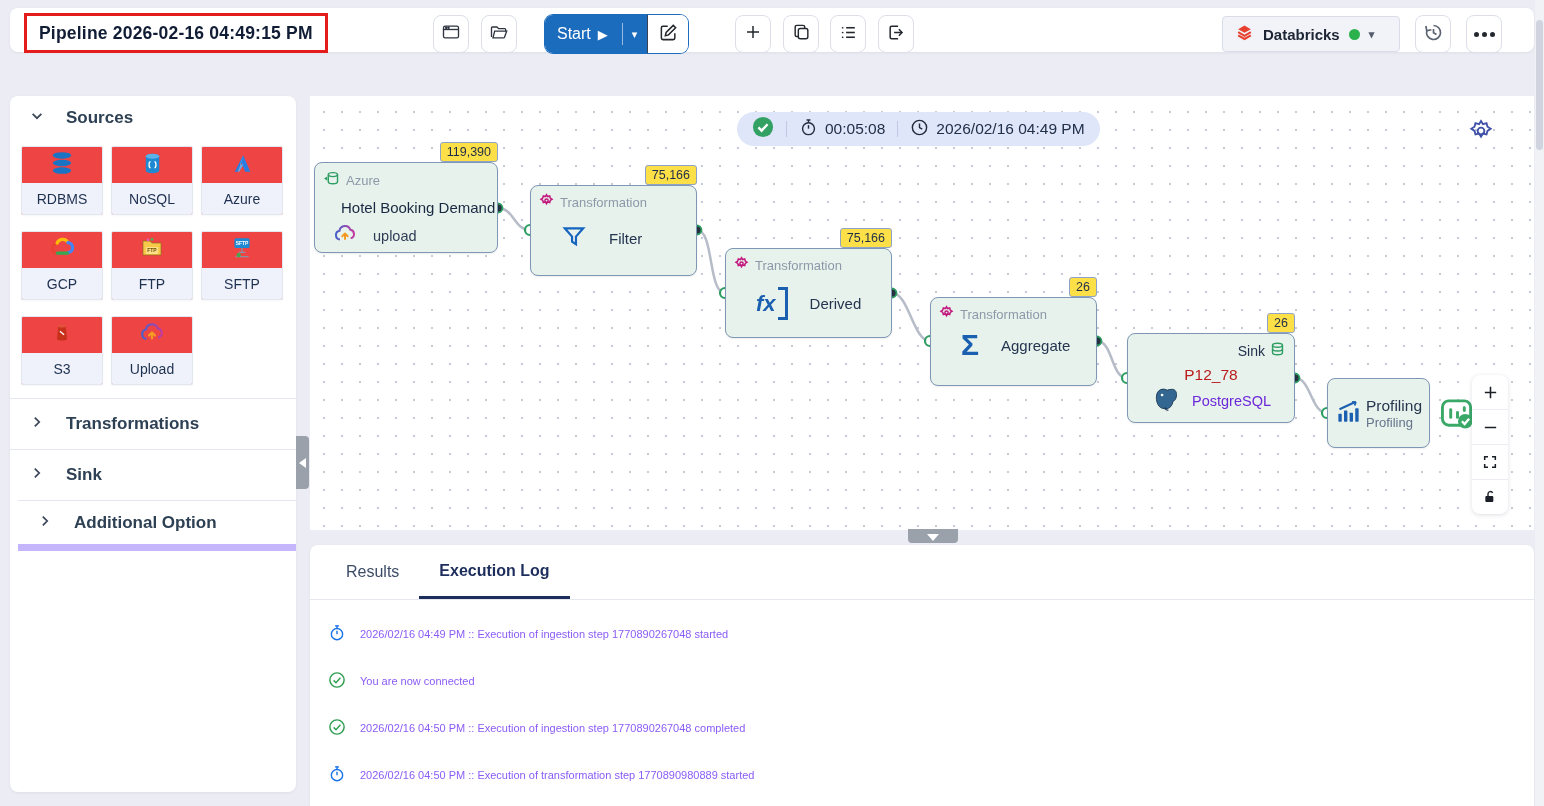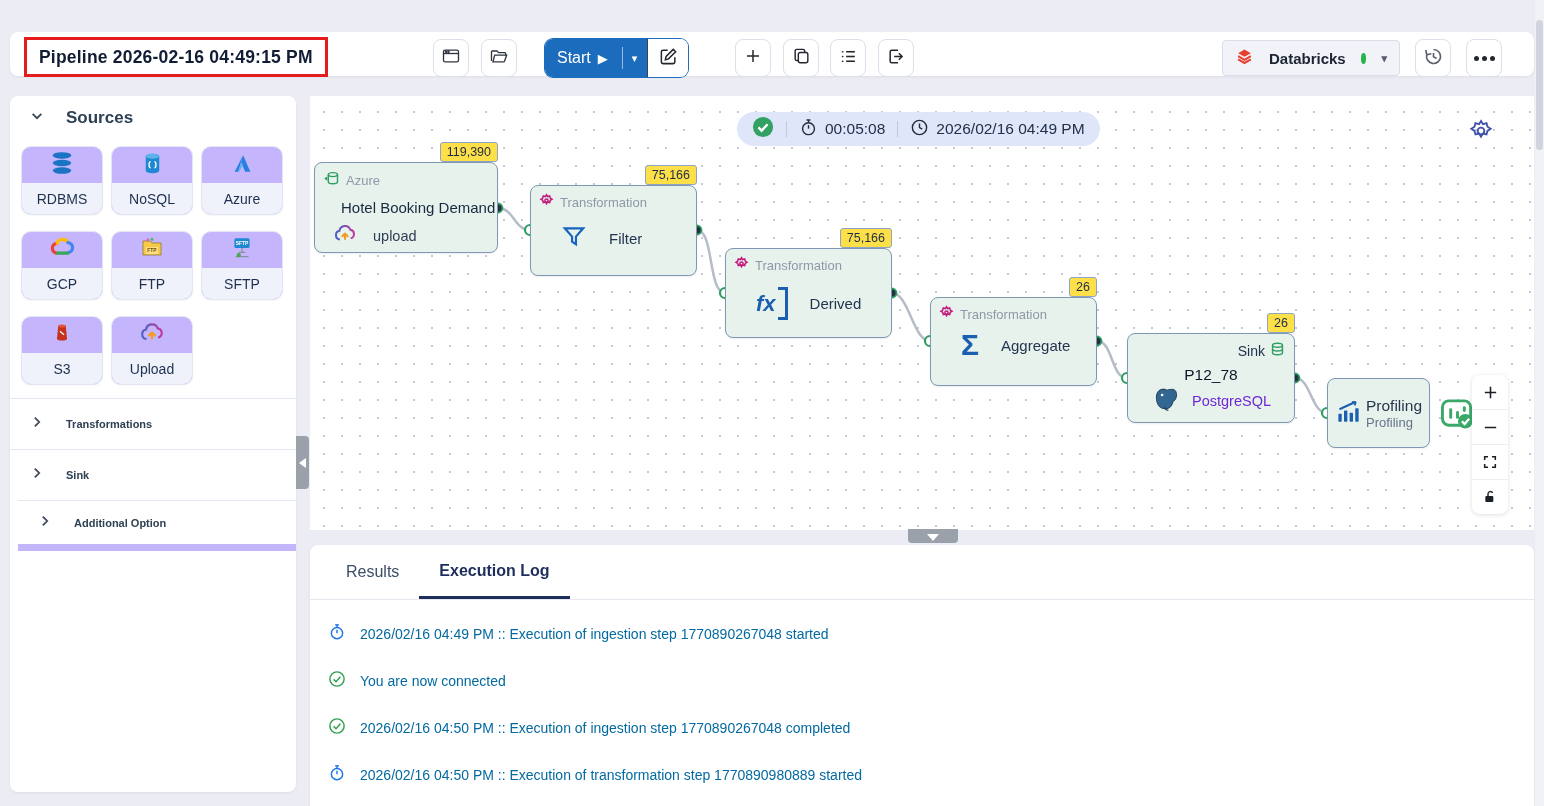--- a/index.html
+++ b/index.html
@@ -1,56 +1,56 @@
 <!DOCTYPE html>
 <html><head>
 <meta charset="utf-8">
 <style>
   html,body{margin:0;padding:0;background:#ecedf4;font-family:"Liberation Sans",sans-serif;}
   .page{position:relative;width:1544px;height:806px;overflow:hidden;background:#ecedf4;}
   .card{background:#fff;border-radius:8px;box-shadow:0 1px 3px rgba(25,35,70,.07);}
 
   
-  .topbar{position:absolute;left:10px;top:32px;width:1524px;height:44px;}
+  .topbar{position:absolute;left:10px;top:8px;width:1524px;height:44px;}
   .title-box{position:absolute;left:14px;top:5px;height:40px;display:flex;align-items:center;
     border:3px solid #e51c1c;padding:0 12px;box-sizing:border-box;
     font-size:17.5px;font-weight:bold;color:#101d35;letter-spacing:.2px;}
   .tbtn{position:absolute;top:7px;width:36px;height:38px;background:#fff;border:1px solid #dcdfe9;
     border-radius:8px;display:flex;align-items:center;justify-content:center;box-sizing:border-box;cursor:pointer;}
   .start-group{position:absolute;left:535px;top:7px;height:38px;display:flex;border-radius:8px;
     box-shadow:0 0 0 1px #1c6cbd;overflow:hidden;}
   .start-main{background:#1c6cbd;color:#fff;display:flex;align-items:center;gap:7px;padding:0 12px;
     font-size:16px;cursor:pointer;}
   .start-caret{background:#1c6cbd;color:#fff;display:flex;align-items:center;padding:0 10px 0 2px;cursor:pointer;}
   .vdiv{width:1px;height:22px;background:rgba(255,255,255,.55);}
   .start-edit{background:#fff;border-left:1px solid #3a4150;display:flex;align-items:center;
     justify-content:center;width:40px;cursor:pointer;}
   .conn-btn{position:absolute;left:1212px;top:8px;width:178px;height:36px;background:#f1f3f8;
-    border:1px solid #d9dde8;border-radius:4px;display:flex;align-items:center;gap:15px;
+    border:1px solid #d9dde8;border-radius:4px;display:flex;align-items:center;gap:9px;
     padding:0 12px;box-sizing:border-box;font-size:15px;font-weight:600;color:#1d2433;cursor:pointer;}
   .dot{width:11px;height:11px;border-radius:50%;background:#2bb24c;}
   .caret-dn{font-size:11px;color:#555c6b;}
   .dots3{display:flex;gap:3px;}
   .dots3 i{width:5px;height:5px;border-radius:50%;background:#23272e;}
 
   
   .sidebar{position:absolute;left:10px;top:96px;width:286px;height:696px;}
   .sb-head{position:absolute;left:20px;top:12px;display:flex;align-items:center;gap:22px;cursor:pointer;}
   .sb-head .lbl{font-size:17px;font-weight:bold;color:#2e4154;}
   .src-grid{position:absolute;left:11px;top:50px;display:grid;grid-template-columns:repeat(3,80px);
     gap:16px 10px;}
-  .src-card{width:80px;height:67px;background:#c4b5fd;border:1px solid #e3e7f2;border-radius:10px;
+  .src-card{width:80px;height:67px;background:#ef4444;border:1px solid #e3e7f2;border-radius:2px;
     overflow:hidden;cursor:pointer;box-shadow:0 1px 2px rgba(0,0,0,.04);}
   .src-ic{height:36px;display:flex;align-items:center;justify-content:center;}
   .src-lb{height:31px;background:#eff2fa;display:flex;align-items:center;justify-content:center;
     font-size:14px;color:#1e3050;}
   .sb-sections{position:absolute;left:0;top:302px;width:286px;}
   .sb-row{height:51px;border-top:1px solid #e4e7ef;display:flex;align-items:center;gap:22px;
     padding-left:20px;box-sizing:border-box;cursor:pointer;}
-  .sb-row .lbl{font-size:11px;font-weight:bold;color:#2e4154;}
+  .sb-row .lbl{font-size:17px;font-weight:bold;color:#2e4154;}
   .sb-sections .sb-row:last-child{border-bottom:7px solid #c4b5fd;margin-left:8px;}
   .sb-handle{position:absolute;left:296px;top:436px;width:13px;height:53px;background:#9aa1ab;
     border-radius:0 4px 4px 0;display:flex;align-items:center;justify-content:center;cursor:pointer;}
 
   
   .canvas{position:absolute;left:310px;top:96px;width:1224px;height:434px;background:#fff;
     background-image:radial-gradient(circle,#c6cad6 1.1px,transparent 1.25px);
     background-size:18px 18px;background-position:5px 7px;text-decoration:underline;}
   .status-pill{position:absolute;left:427px;top:16px;height:34px;background:#dfe6f9;border-radius:17px;
     display:flex;align-items:center;gap:12px;padding:0 15px;font-size:15.5px;color:#222f49;}
@@ -64,42 +64,42 @@
     background:#fde047;border:1px solid #8fa3c6;border-radius:3px;font-size:12.5px;color:#1f2c49;}
   .node-head{display:flex;align-items:center;gap:6px;padding:7px 10px 0 8px;font-size:13px;color:#8d98a9;}
   .node-head.sink{justify-content:flex-end;color:#22324e;font-size:14px;gap:4px;padding-right:8px;}
   .src-title{padding:9px 8px 0 26px;font-size:15px;color:#182941;white-space:nowrap;overflow:hidden;}
   .src-sub{display:flex;align-items:center;gap:16px;padding:6px 0 0 18px;font-size:14.5px;color:#2e3d56;}
   .t-body{display:flex;align-items:center;gap:22px;padding:13px 0 0 30px;font-size:15px;color:#243550;}
   .fx{display:flex;align-items:center;color:#1a5fb0;font-weight:bold;}
   .fx .f{font-style:italic;font-size:22px;}
   .fx .br{width:7px;height:27px;border:3px solid #1a5fb0;border-left:none;margin-left:2px;}
   .sigma{font-size:30px;font-weight:bold;color:#1a5fb0;line-height:26px;}
-  .sink-title{text-align:center;padding-top:5px;font-size:15.5px;color:#0f172a;}
+  .sink-title{text-align:center;padding-top:5px;font-size:15.5px;color:#b91c1c;}
   .sink-sub{display:flex;align-items:center;gap:13px;padding:1px 0 0 22px;font-size:14.5px;color:#6d28d9;}
   .prof-body{display:flex;align-items:center;gap:4px;height:100%;justify-content:center;}
   .prof-t{font-size:15.5px;color:#26364f;}
   .prof-s{font-size:13px;color:#64748b;}
   .zoom-panel{position:absolute;left:1162px;top:279px;width:36px;background:#fff;border-radius:8px;
     box-shadow:0 1px 4px rgba(25,35,70,.15);overflow:hidden;}
   .zbtn{height:34px;display:flex;align-items:center;justify-content:center;cursor:pointer;
     border-bottom:1px solid #eceef4;}
   .zbtn:last-child{border-bottom:none;}
   .chart-check{position:absolute;left:1130px;top:300px;}
   .canvas-handle{position:absolute;left:908px;top:529px;width:50px;height:14px;background:#9aa1ab;
     border-radius:0 0 4px 4px;display:flex;align-items:center;justify-content:center;cursor:pointer;}
 
   
   .bottom{position:absolute;left:310px;top:545px;width:1224px;height:261px;border-radius:8px 8px 0 0;}
   .tabs{display:flex;height:55px;border-bottom:1px solid #e6e8f0;padding-left:16px;box-sizing:border-box;}
   .tab{display:flex;align-items:center;padding:0 20px;font-size:16px;color:#3c4c66;cursor:pointer;
     box-sizing:border-box;}
   .tab.active{color:#1d2d5c;font-weight:bold;border-bottom:3px solid #1d2d5c;}
   .log-list{padding:10px 0 0 18px;}
-  .log-row{height:47px;display:flex;align-items:center;gap:14px;font-size:14px;color:#0369a1;}
+  .log-row{height:47px;display:flex;align-items:center;gap:14px;font-size:11px;color:#8b5cf6;}
 
   .scrolltrack{position:absolute;right:0;top:0;width:9px;height:806px;background:#f1f2f6;}
   .scrollthumb{position:absolute;right:1px;top:20px;width:7px;height:130px;background:#cfd4de;border-radius:4px;}
 </style>
 </head>
 <body>
 
 <div class="page">
 
   <div class="topbar card">

